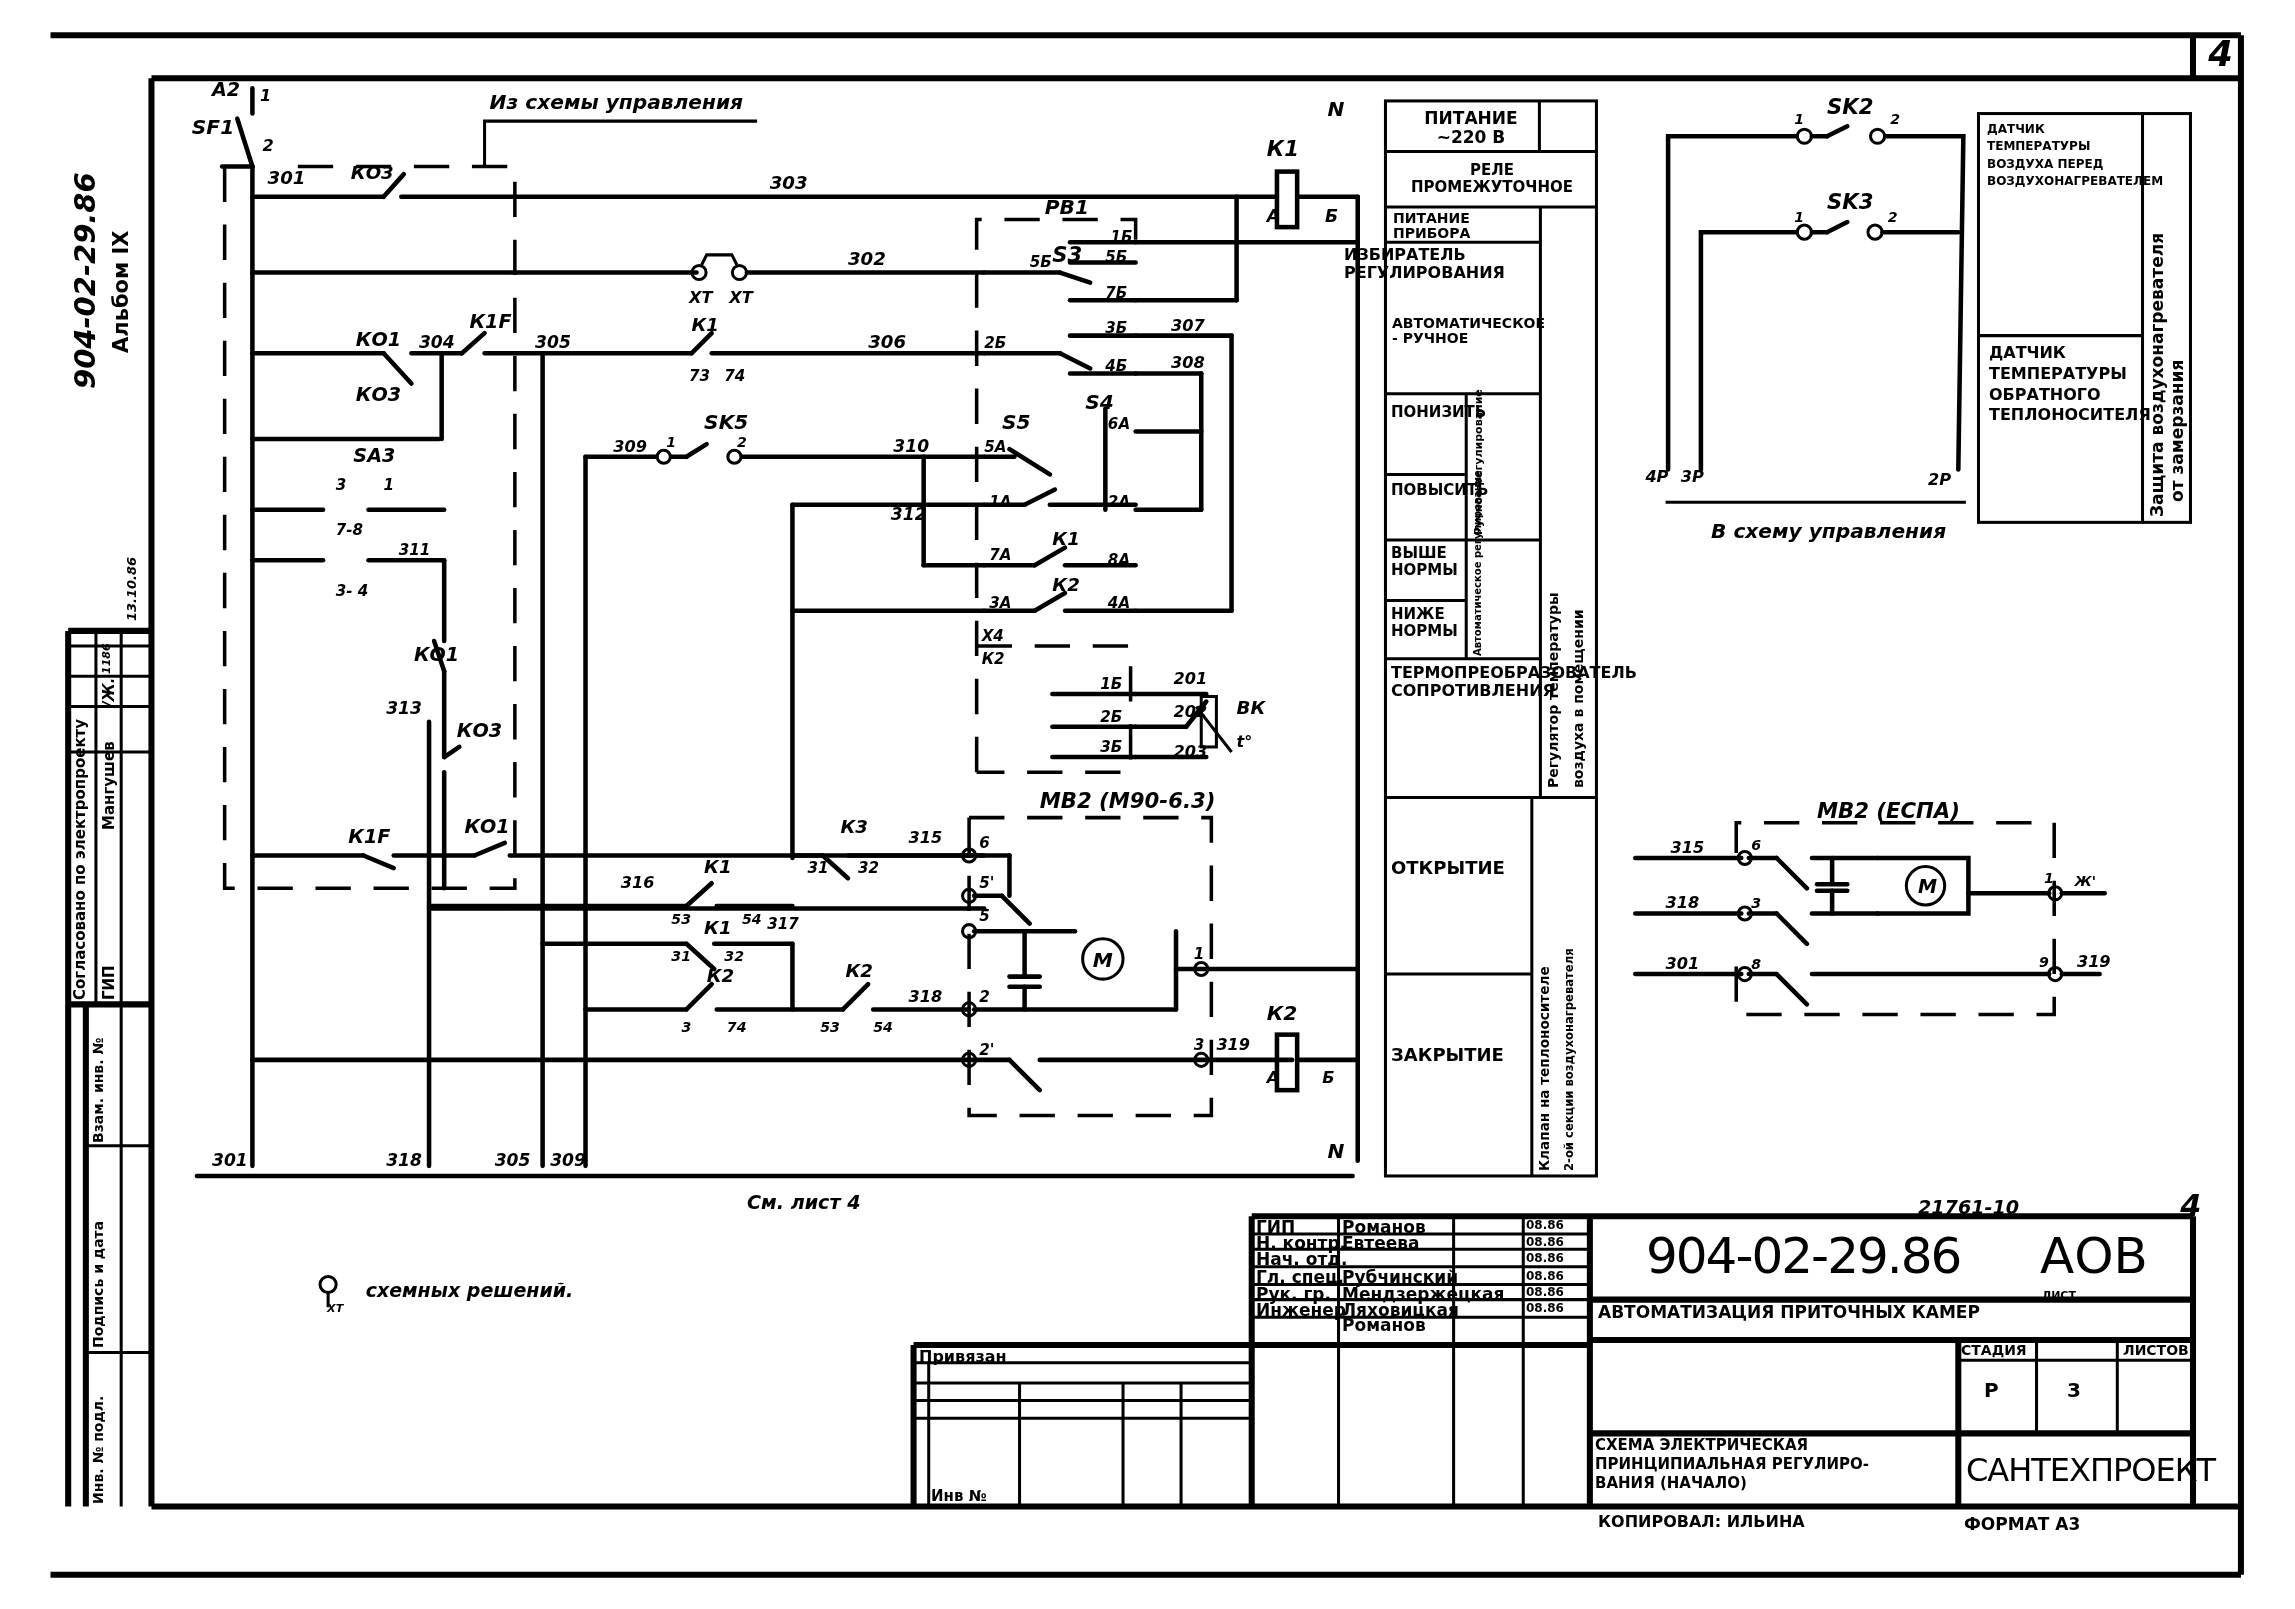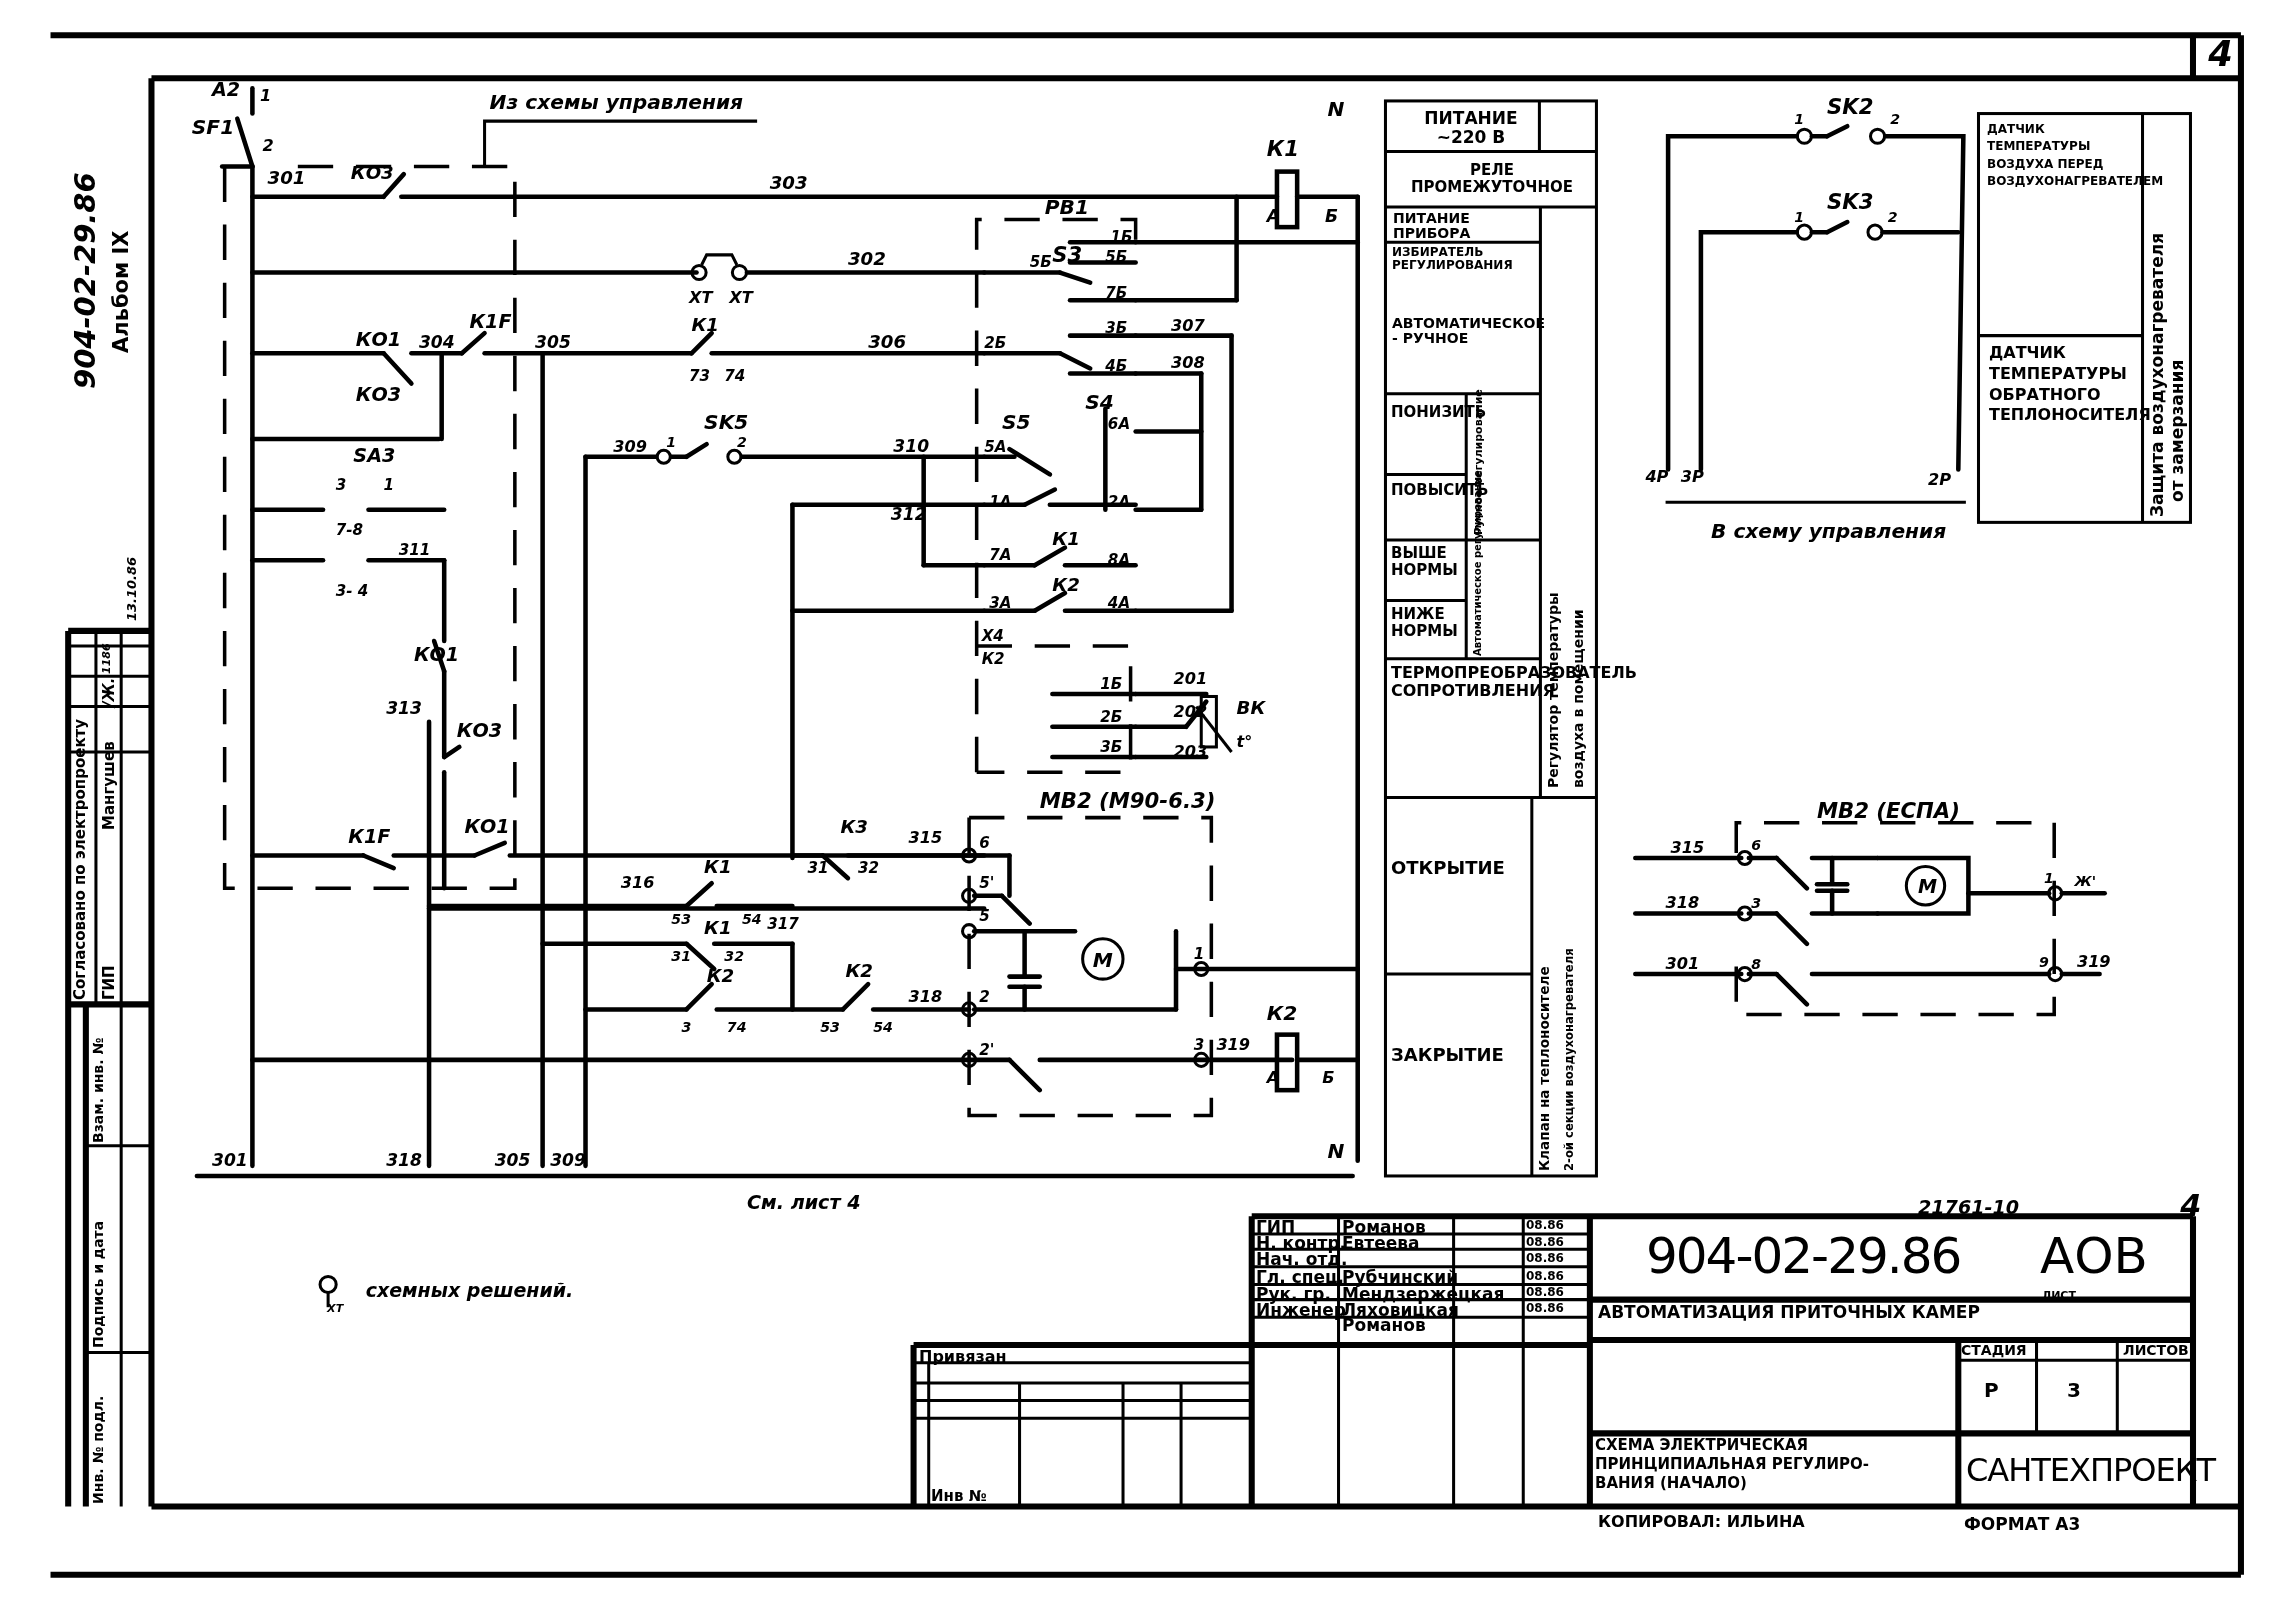--- a/index.html
+++ b/index.html
@@ -468,21 +468,21 @@
     <line class="frame" x1="135" y1="1990" x2="300" y2="1990"></line>
     <line class="frame" x1="170" y1="1990" x2="170" y2="2985"></line>
     <line class="lnt" x1="170" y1="2270" x2="300" y2="2270"></line>
     <line class="lnt" x1="170" y1="2680" x2="300" y2="2680"></line>
   </g>
 </svg>
 
 <div class="box" style="left:1408px;top:109px;width:126px;font-size:17px;text-align:center;">Питание ~220 В</div>
 <div class="box" style="left:1391px;top:162px;width:202px;font-size:15px;text-align:center;">Реле промежуточное</div>
 <div class="box" style="left:1393px;top:211px;width:146px;font-size:14px;">Питание прибора</div>
-<div class="box" style="left:1392px;top:246px;width:149px;font-size:12px;">Избиратель регулирования</div>
+<div class="box" style="left:1344px;top:246px;width:149px;font-size:16px;">Избиратель регулирования</div>
 <div class="box" style="left:1392px;top:316px;width:146px;font-size:14px;">Автоматическое - ручное</div>
 <div class="box" style="left:1391px;top:404px;width:73px;font-size:15px;">Понизить</div>
 <div class="box" style="left:1391px;top:482px;width:73px;font-size:15px;">Повысить</div>
 <div class="box" style="left:1391px;top:545px;width:73px;font-size:15px;">Выше нормы</div>
 <div class="box" style="left:1391px;top:606px;width:73px;font-size:15px;">Ниже нормы</div>
 <div class="box" style="left:1391px;top:664px;width:141px;font-size:16px;">Термопреобразователь сопротивления</div>
 <div class="box" style="left:1391px;top:858px;width:136px;font-size:18px;">Открытие</div>
 <div class="box" style="left:1391px;top:1045px;width:136px;font-size:18px;">Закрытие</div>
 <div class="vert" style="left:1472px;top:535px;font-size:11px;width:136px;">Ручное регулирование</div>
 <div class="vert" style="left:1472px;top:656px;font-size:10px;width:111px;">Автоматическое регулирование</div>

